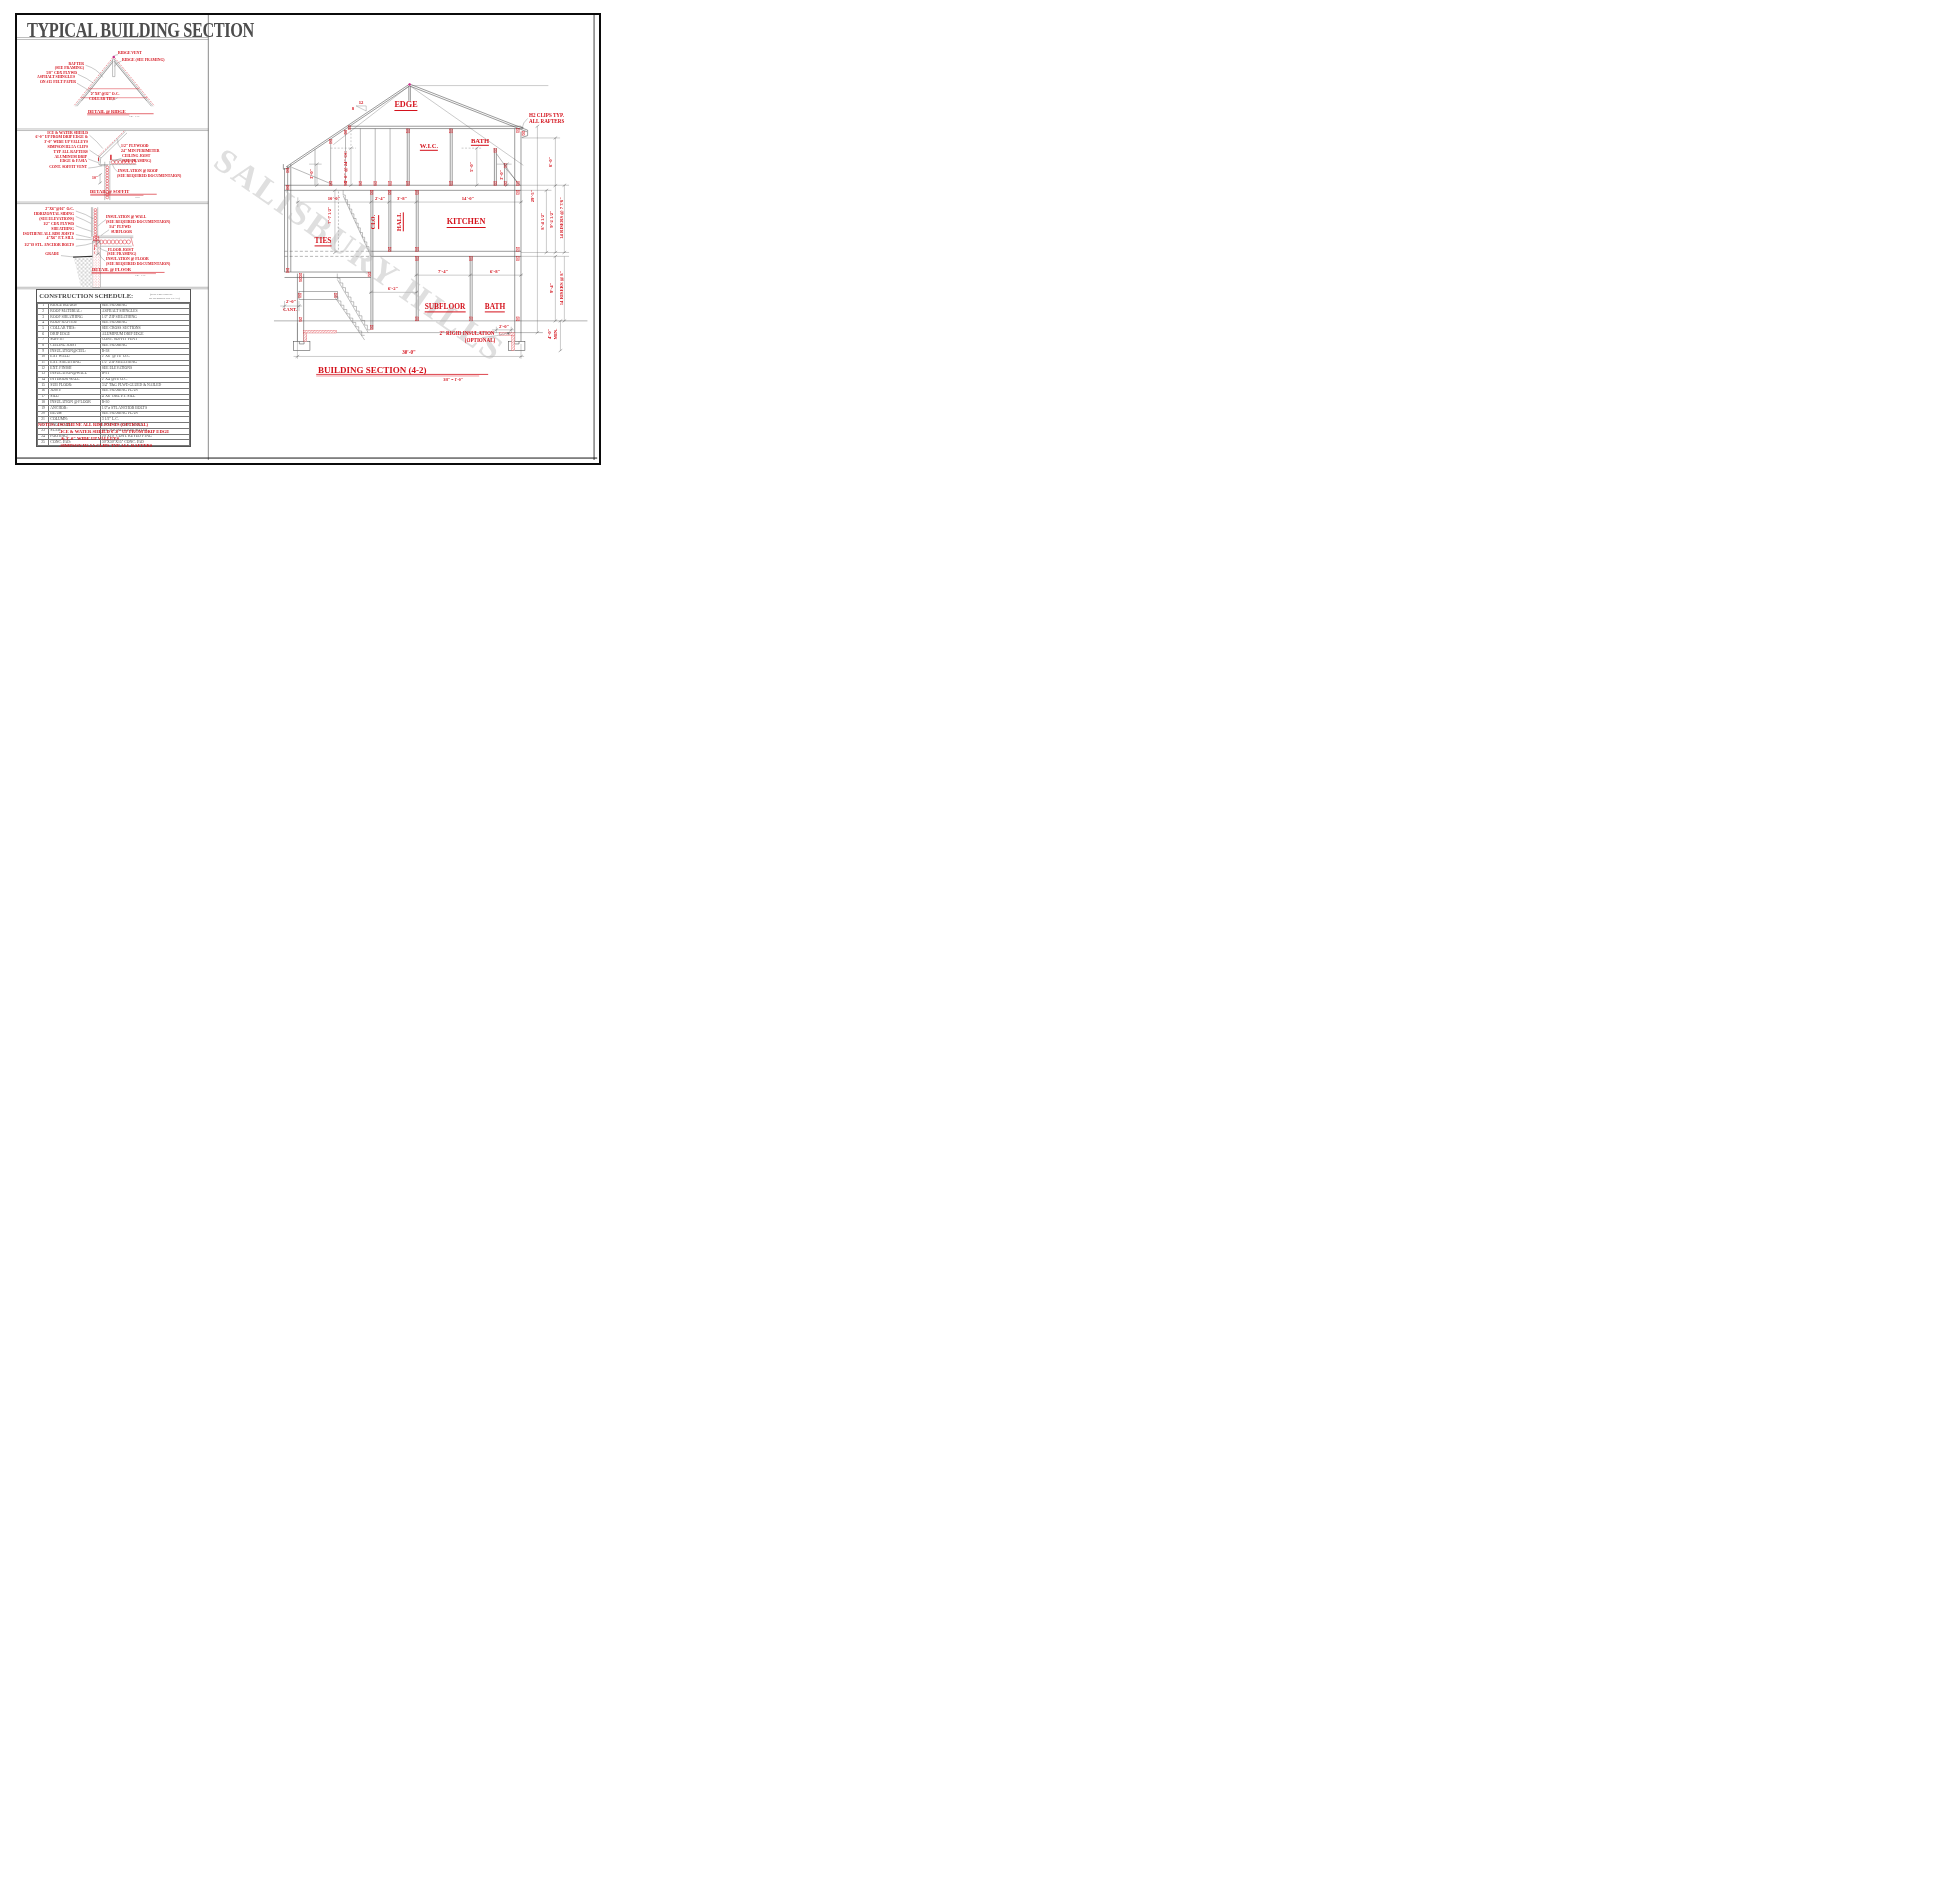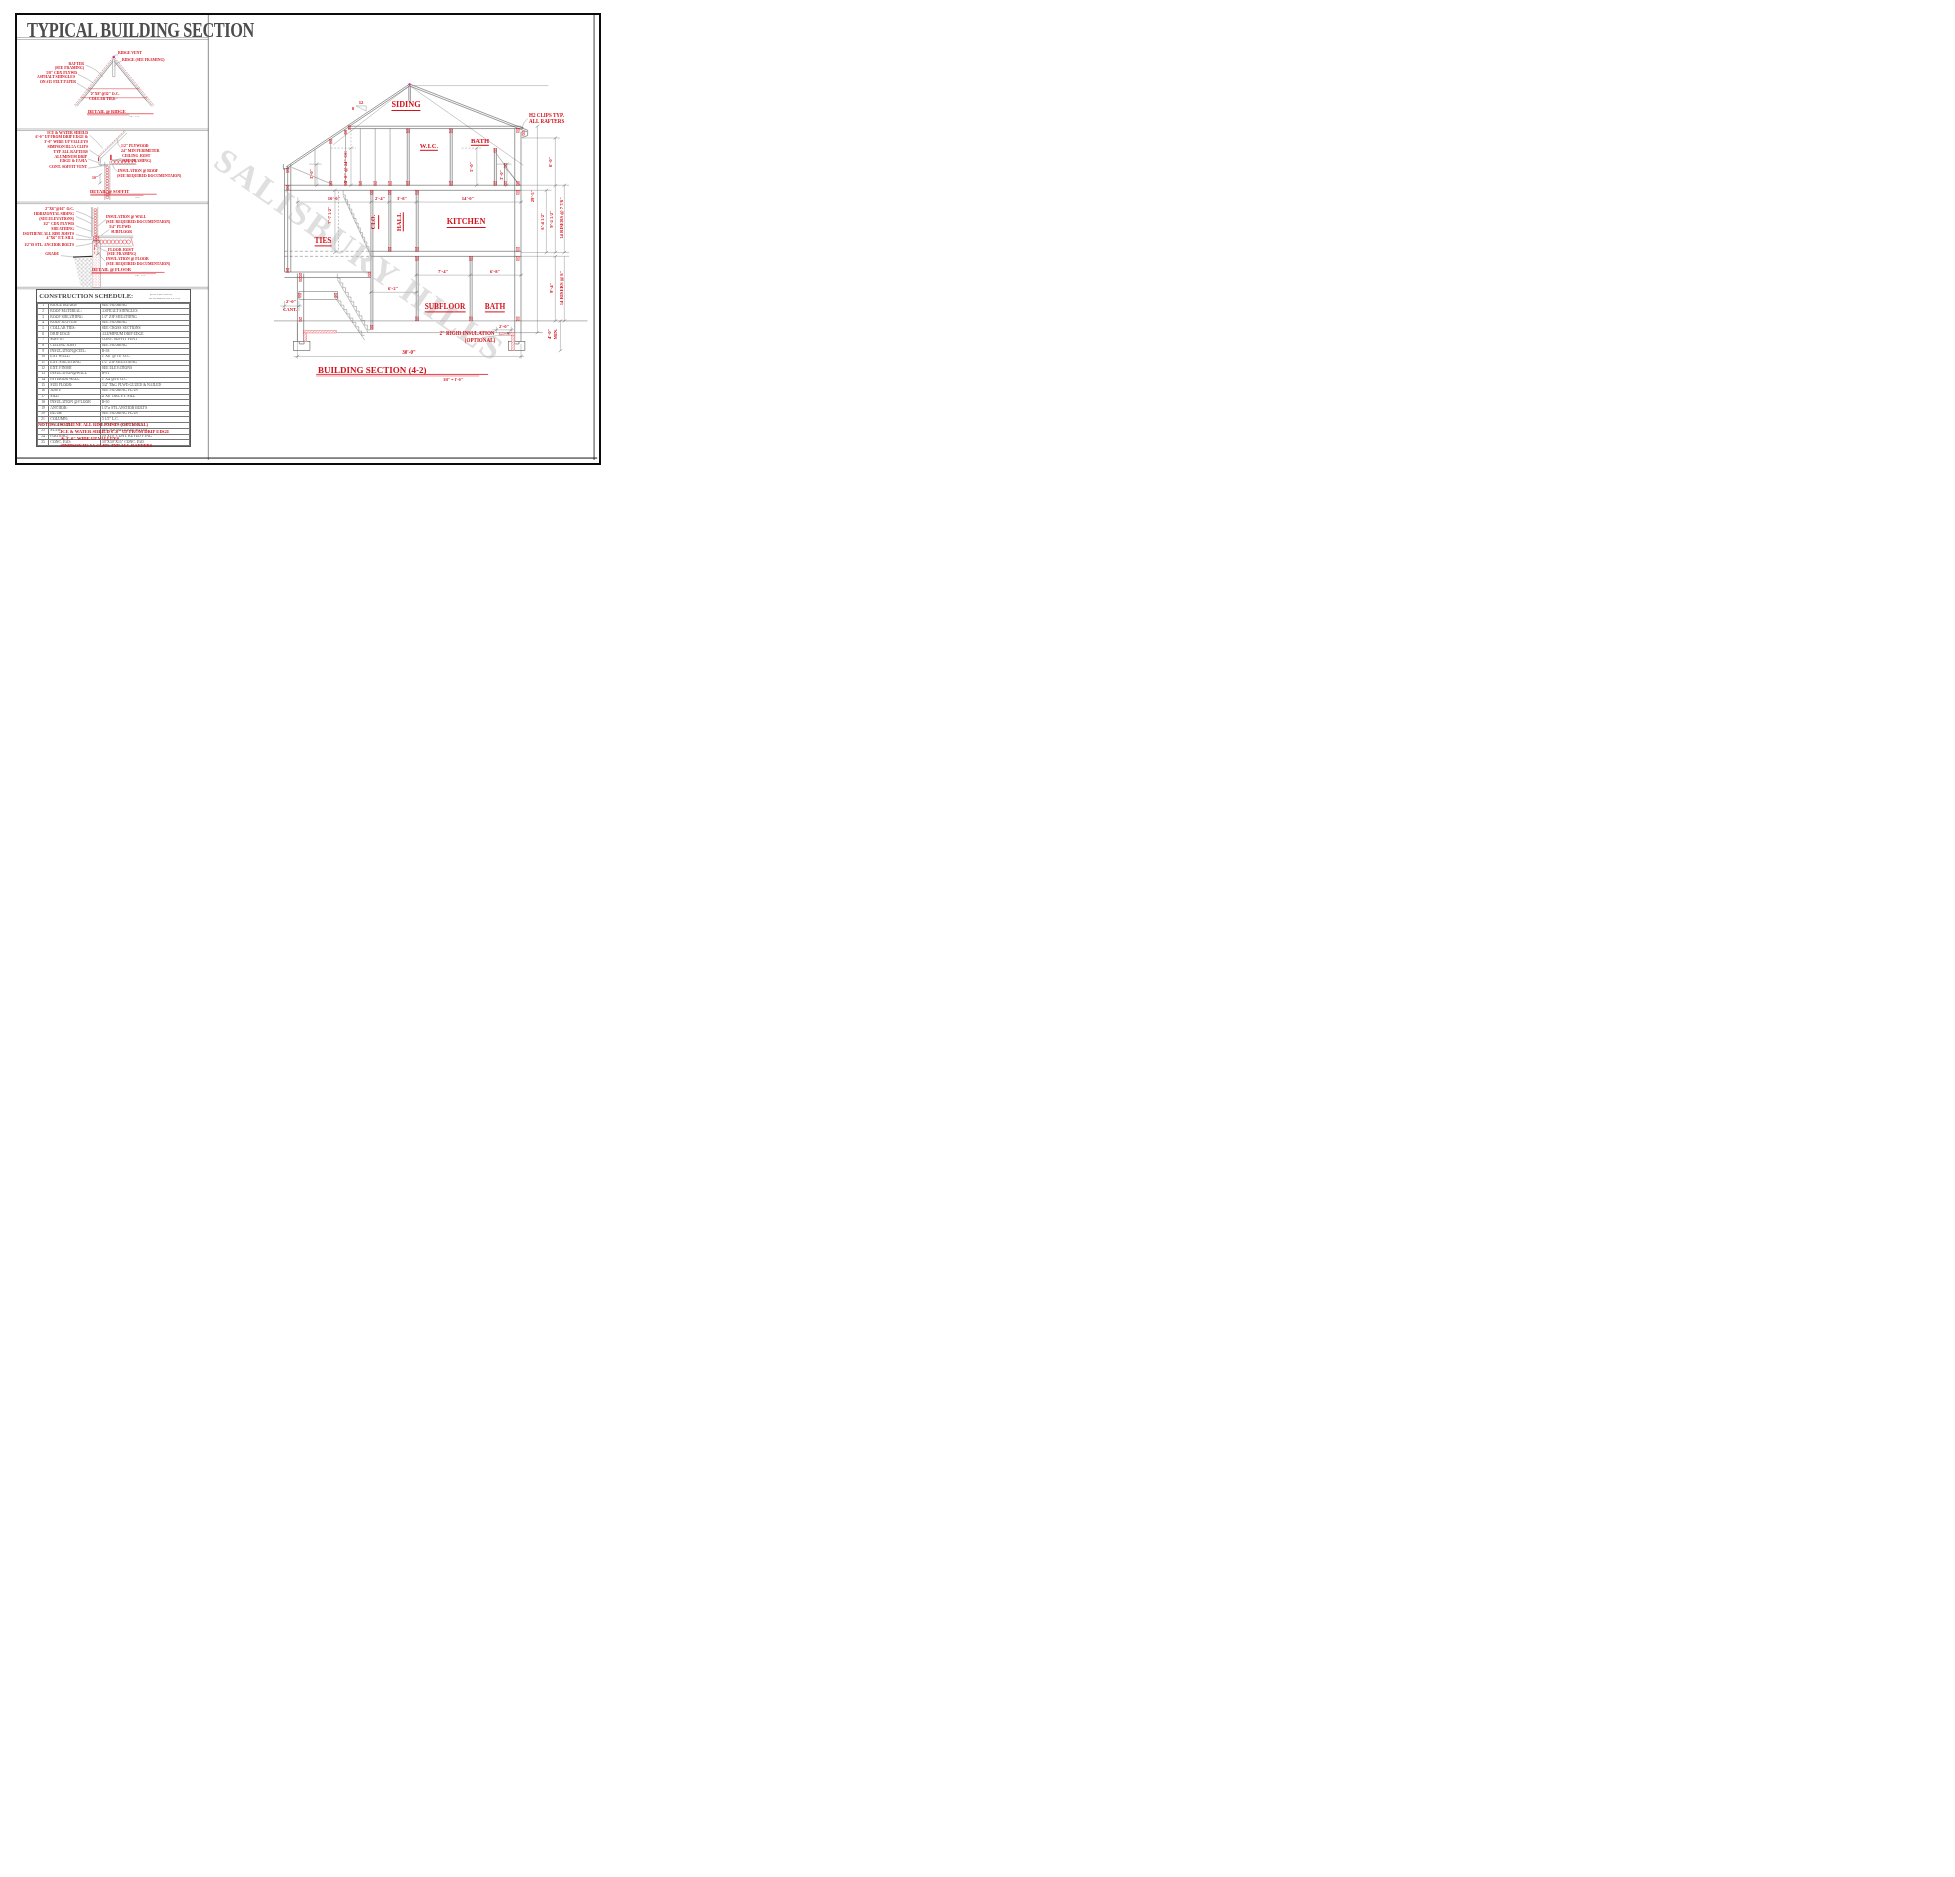--- a/index.html
+++ b/index.html
@@ -683,21 +683,21 @@
           </tr>
       </tbody>
     </table>
   </div>
 
   <div class="note" style="left:38px;top:423px">NOTES: -ISOTHENE ALL RIM JOISTS (OPTIONAL)</div>
   <div class="note" style="left:59px;top:430px">-ICE &amp; WATER SHEILD 6'-0" UP FROM DRIP EDGE</div>
   <div class="note" style="left:61px;top:437px">&amp; 3'-0" WIDE UP VALLEYS</div>
   <div class="note" style="left:59px;top:444px">-SIMPSON H2.5A CLIPS TYP ALL RAFTERS</div>
 
-  <div class="sl ctr room-lg" style="left:406px;top:106px">SIDING</div>
+  <div class="sl ctr room-lg" style="left:406px;top:106px">EDGE</div>
   <div class="sl ctr room-sm" style="left:429px;top:147px">W.I.C.</div>
   <div class="sl ctr room-sm" style="left:480px;top:142px">BATH</div>
   <div class="sl rot room-sm" style="left:375px;top:222px;font-size:5.9px">CLO.</div>
   <div class="sl rot room-sm" style="left:400px;top:222px">HALL</div>
   <div class="sl ctr room-lg" style="left:466px;top:223px">KITCHEN</div>
   <div class="sl ctr room" style="left:323px;top:242px">TIES</div>
   <div class="sl ctr room" style="left:445px;top:308px">SUBFLOOR</div>
   <div class="sl ctr room" style="left:495px;top:308px">BATH</div>
 
   <div class="sl ctr dim" style="left:361px;top:103px">12</div>

